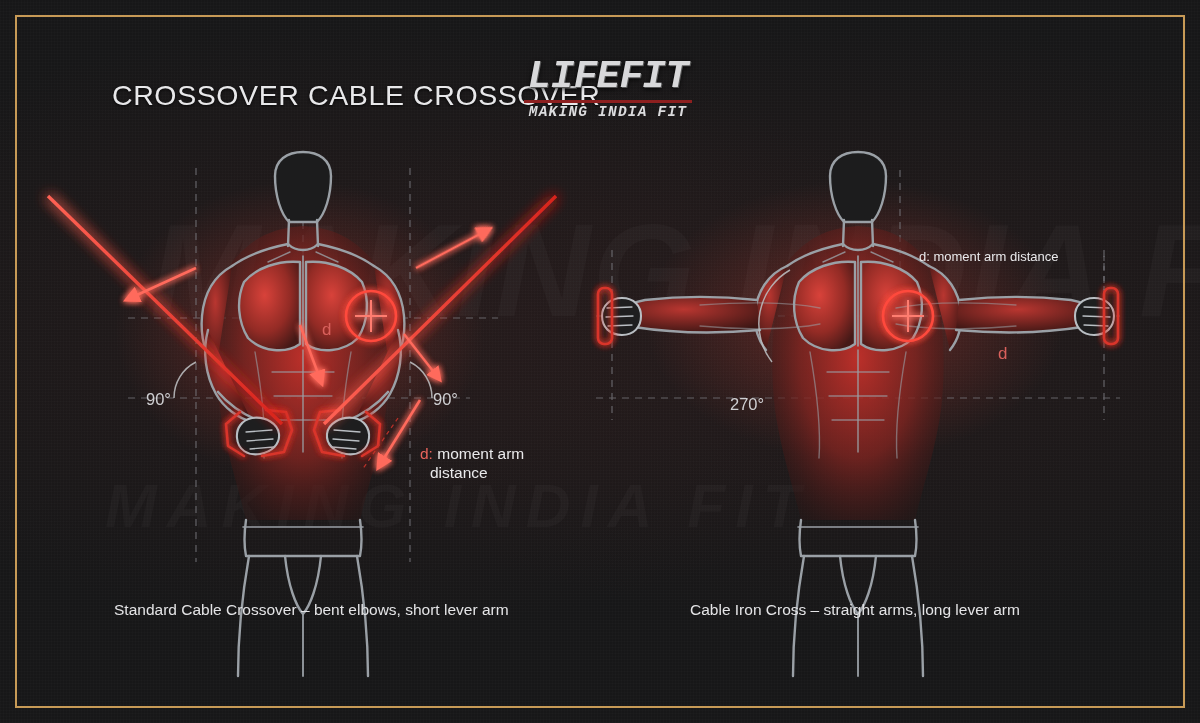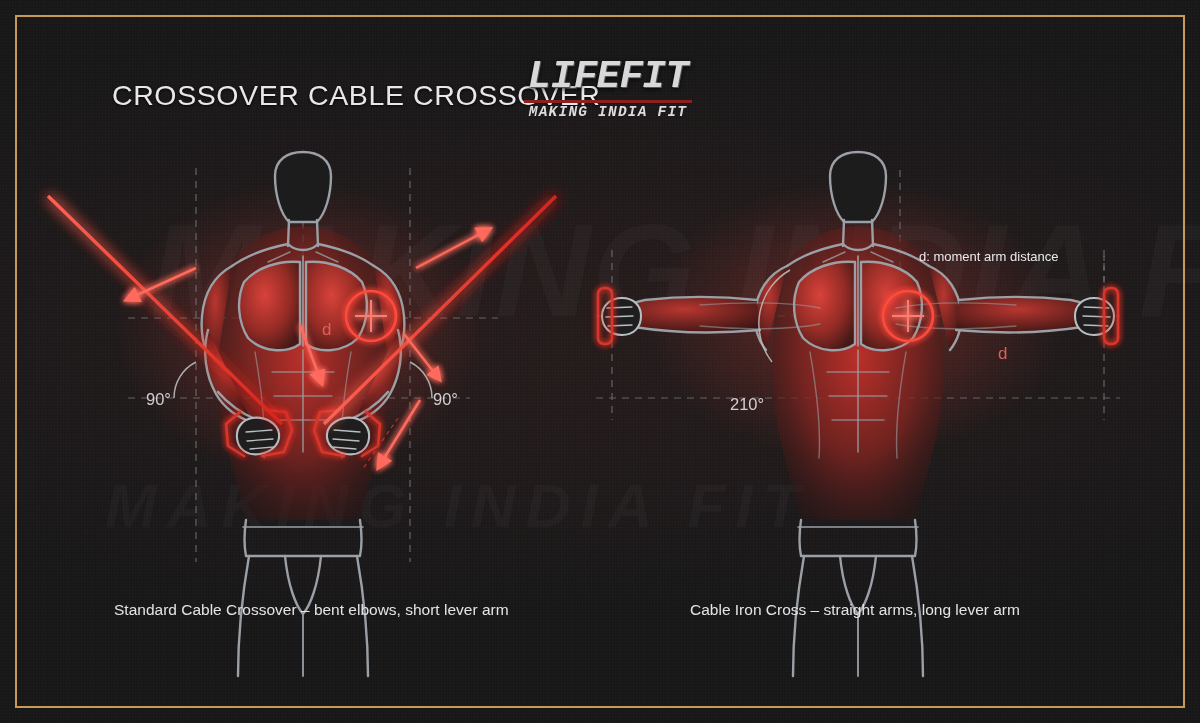--- a/index.html
+++ b/index.html
@@ -405,21 +405,26 @@
 
   <div id="logo">
     <div id="logo-word">LIFEFIT</div>
     <div id="logo-rule"></div>
     <div id="logo-tag">MAKING INDIA FIT</div>
   </div>
 
   <div class="anno deg" id="anno-90-left">90°</div>
   <div class="anno deg" id="anno-90-right">90°</div>
   <div class="anno" id="anno-d-left">d</div>
-
-  <div class="anno deg" id="anno-180">210°</div>
+  <div class="anno" id="anno-moment-left">
+    <span class="dmark">d:</span>
+    <span>moment arm</span>
+    <span class="sub">distance</span>
+  </div>
+
+  <div class="anno deg" id="anno-180">270°</div>
   <div class="anno" id="anno-d-right">d</div>
   <div class="anno" id="anno-moment-right">d: moment arm distance</div>
 
   <div class="caption" id="caption-left">Standard Cable Crossover – bent elbows, short lever arm</div>
   <div class="caption" id="caption-right">Cable Iron Cross – straight arms, long lever arm</div>
 
 </div>
 
 </body></html>

